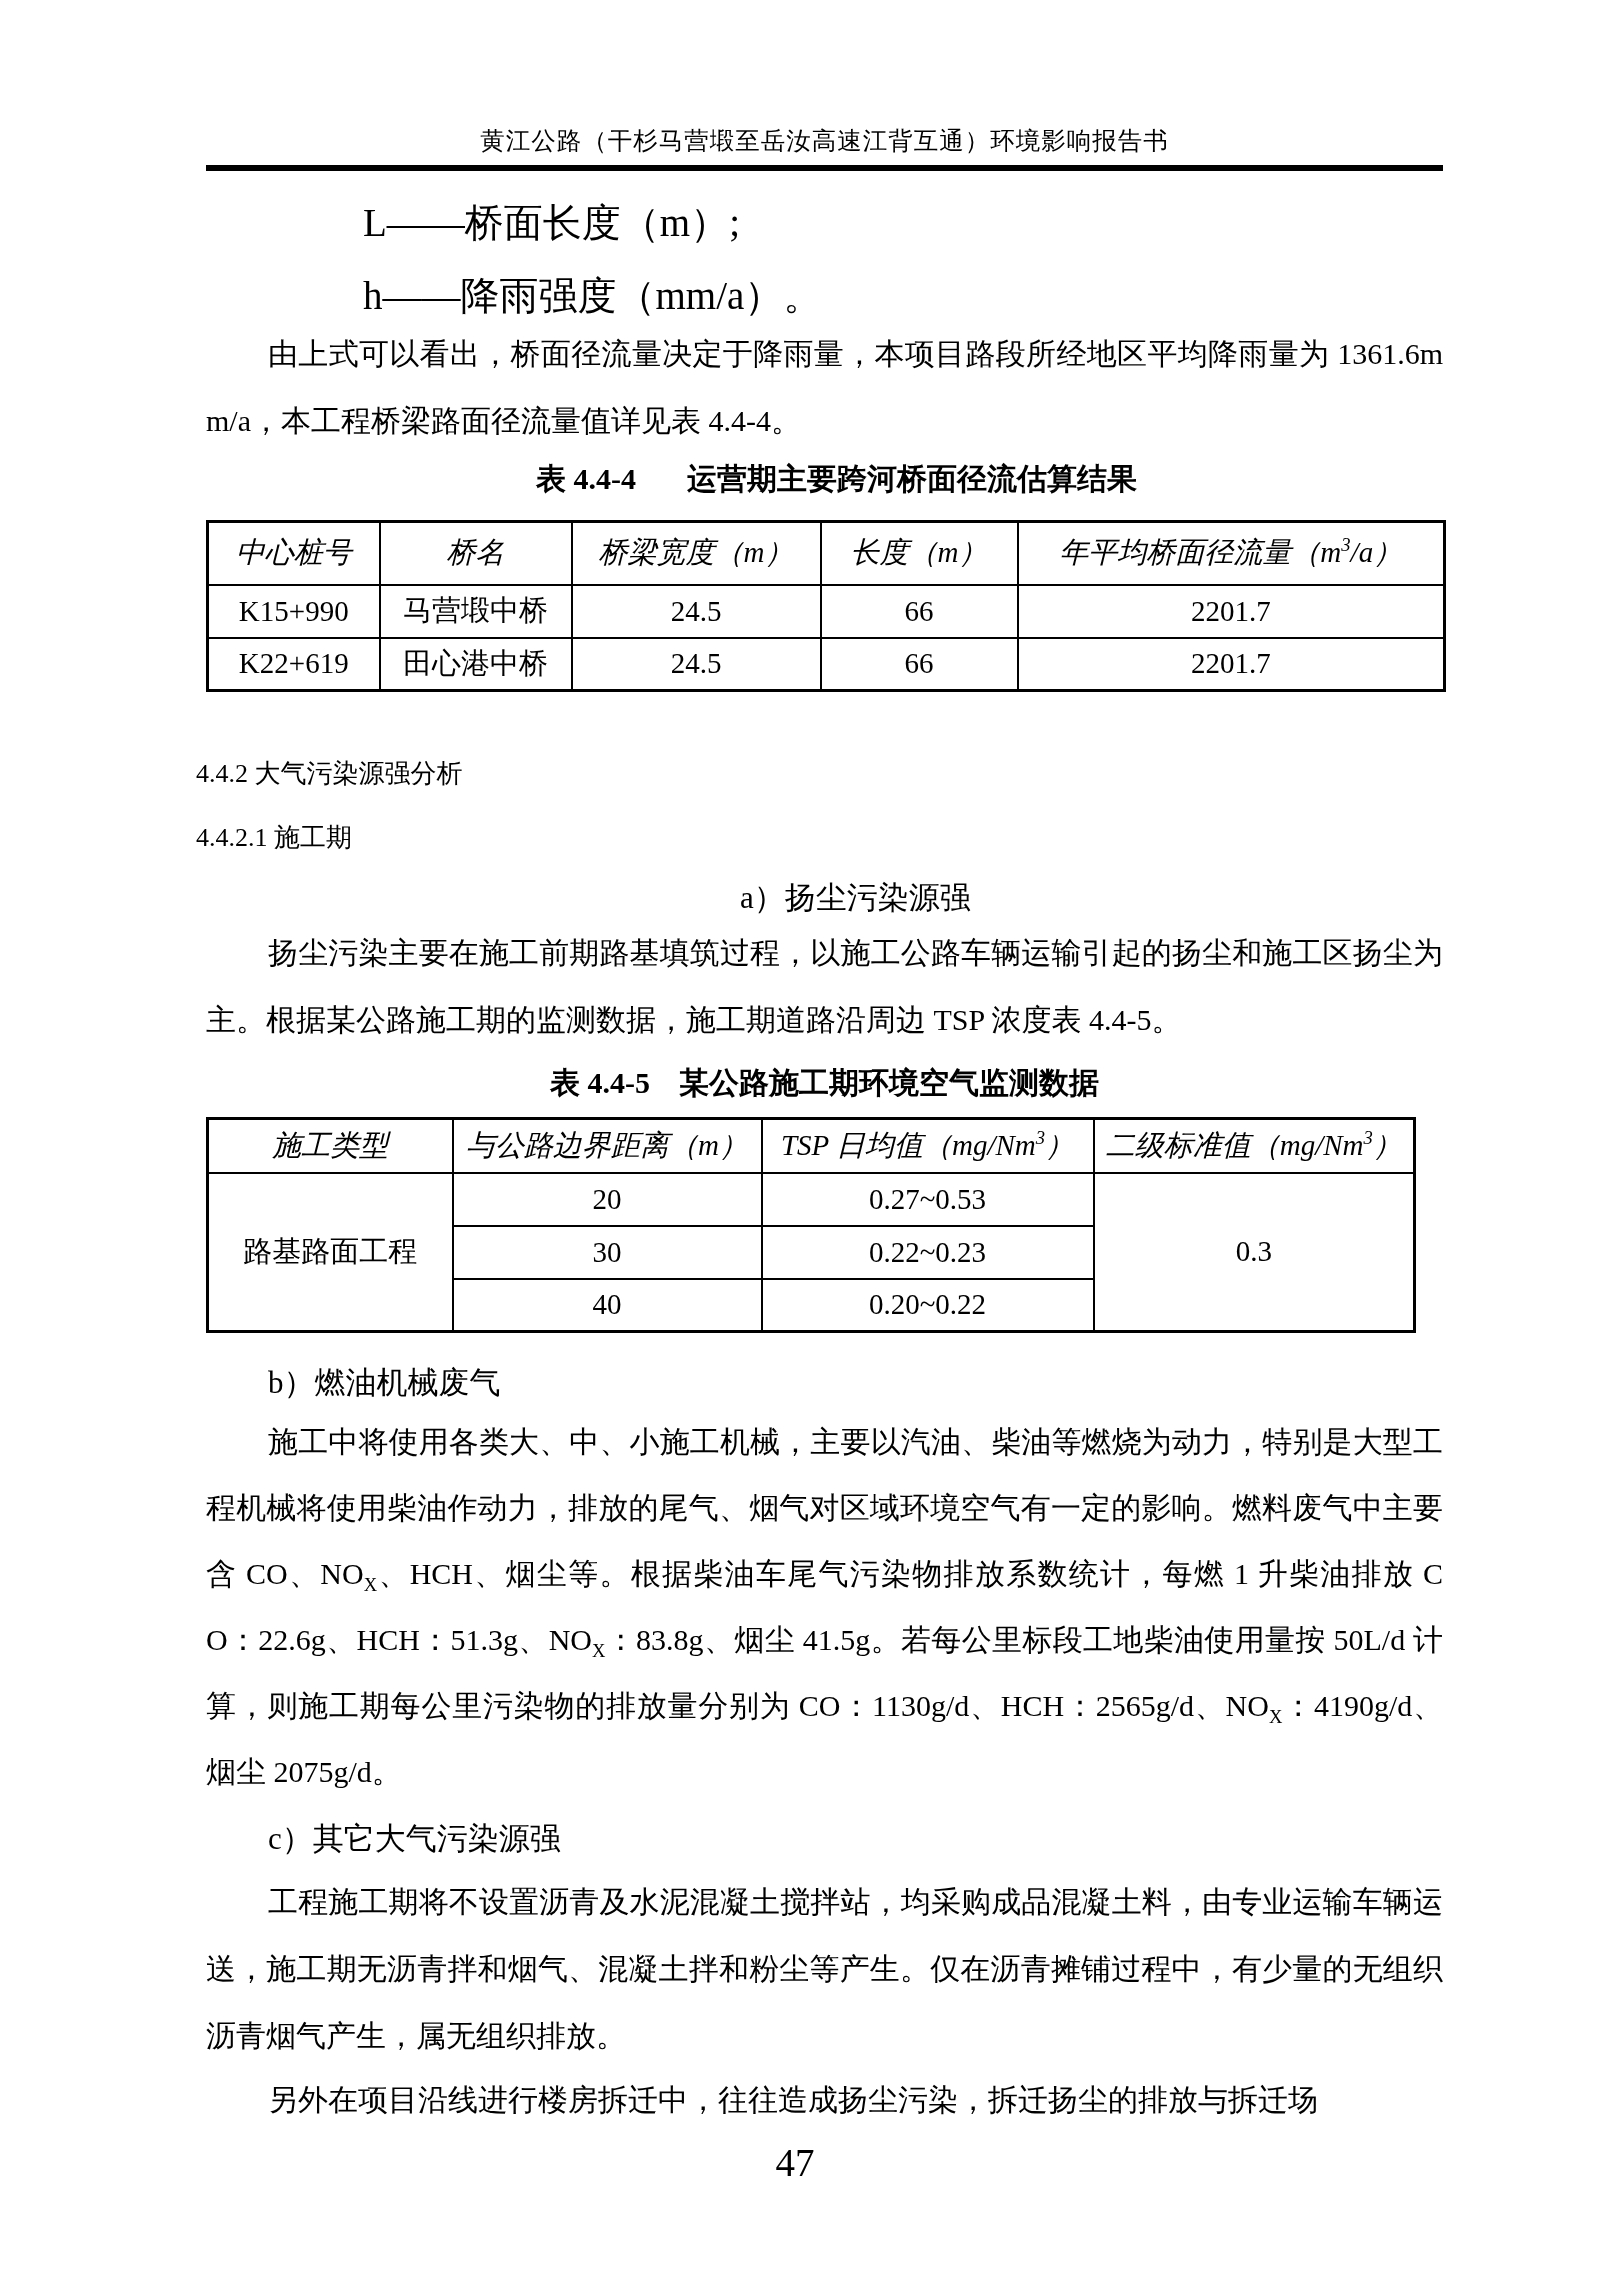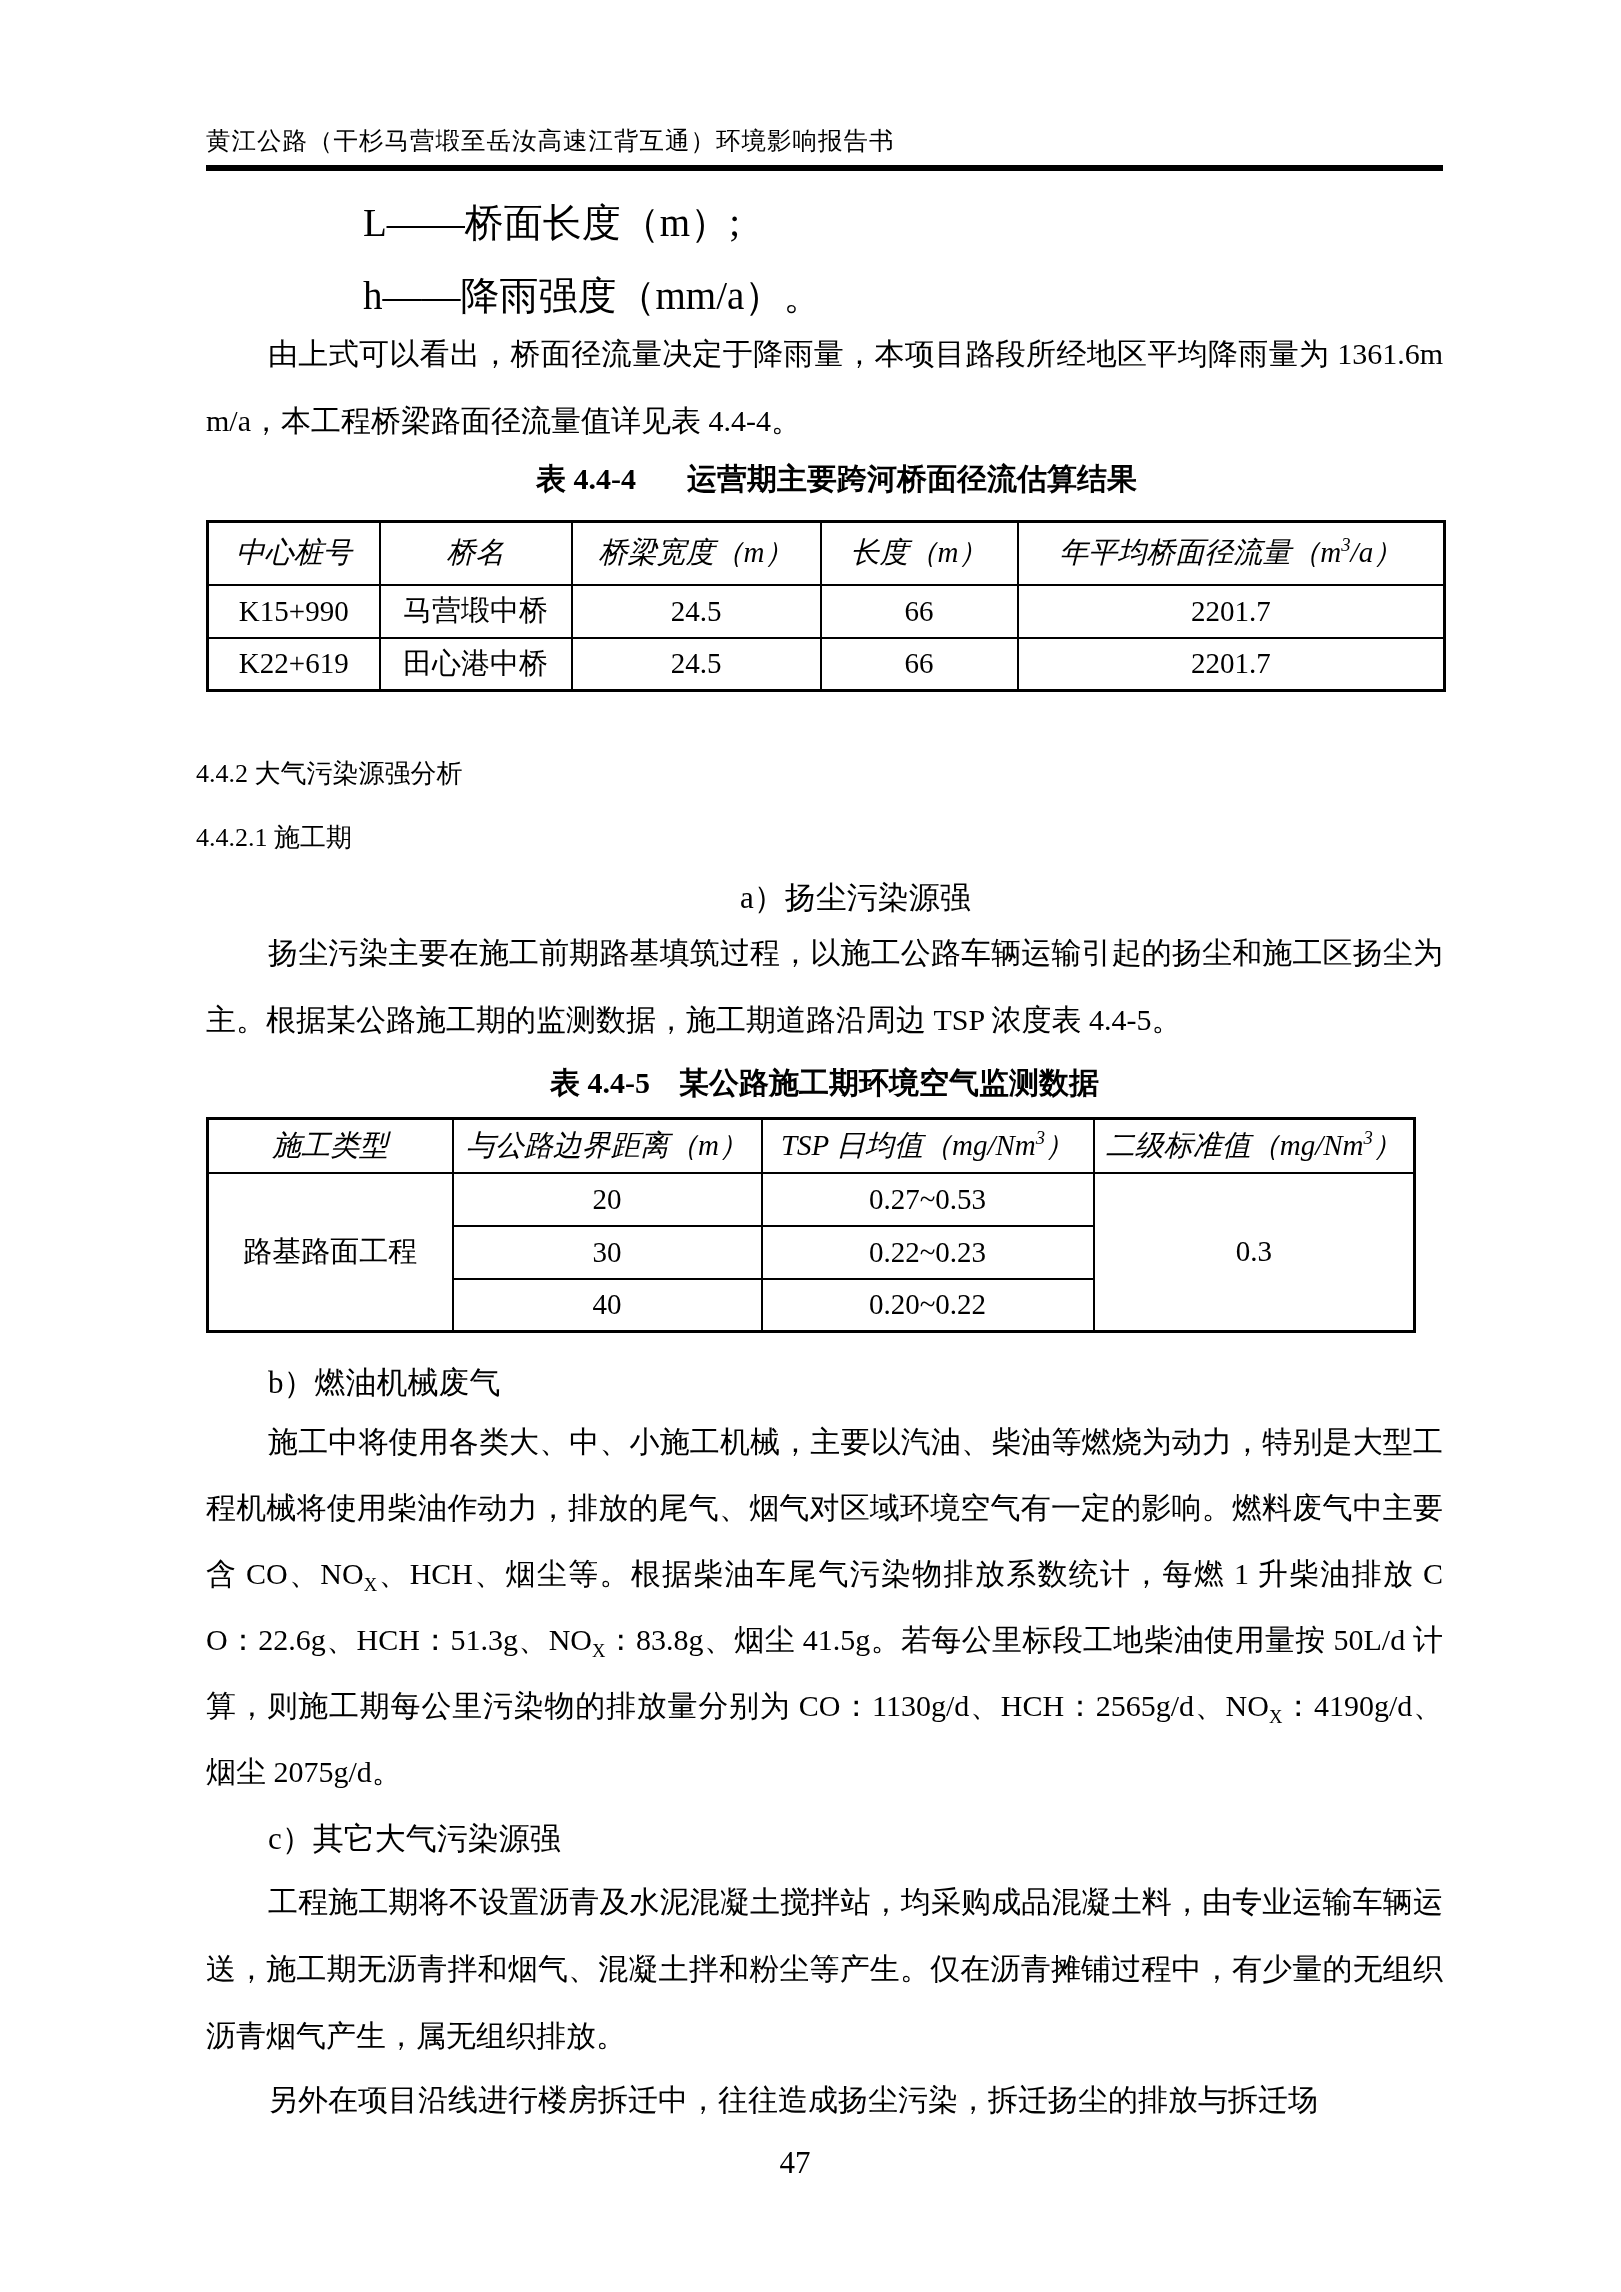--- a/index.html
+++ b/index.html
@@ -12,21 +12,21 @@
     color: #000000;
     overflow: hidden;
   }
   .abs { position: absolute; left: 206px; width: 1237px; }
 
   
   .header-title {
     top: 123px;
     font-size: 24.5px;
     line-height: 35px;
-    text-align: left;
+    text-align: center;
     letter-spacing: 1px;
   }
   .header-rule {
     top: 165px;
     height: 5.9px;
     background: #000000;
   }
 
   
   .defs { top: 186px; }
@@ -107,21 +107,21 @@
   .sup { font-size: 18.6px; vertical-align: super; line-height: 0; }
   .sub { font-size: 18.6px; vertical-align: sub; line-height: 0; }
 
   
   .footer {
     position: absolute;
     left: 0;
     top: 2139px;
     width: 1590px;
     text-align: center;
-    font-size: 31px;
+    font-size: 39px;
     line-height: 47px;
   }
 </style>
 </head>
 <body>
 
 <div class="abs header-title">黄江公路（干杉马营塅至岳汝高速江背互通）环境影响报告书</div>
 <div class="abs header-rule"></div>
 
 <div class="abs defs">

